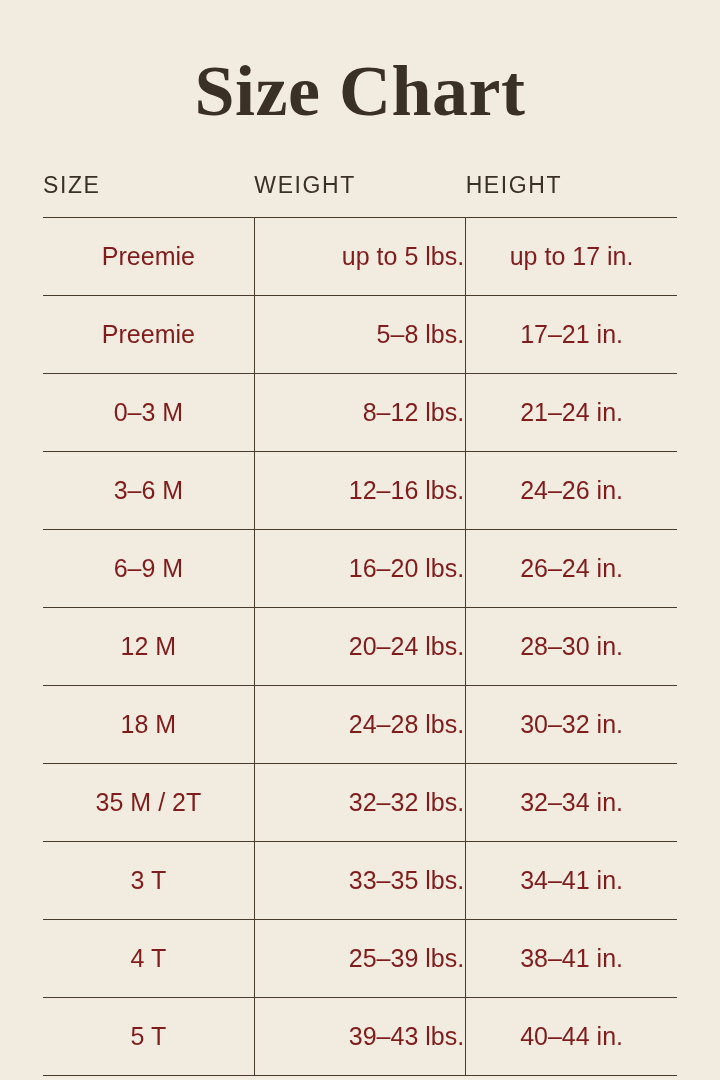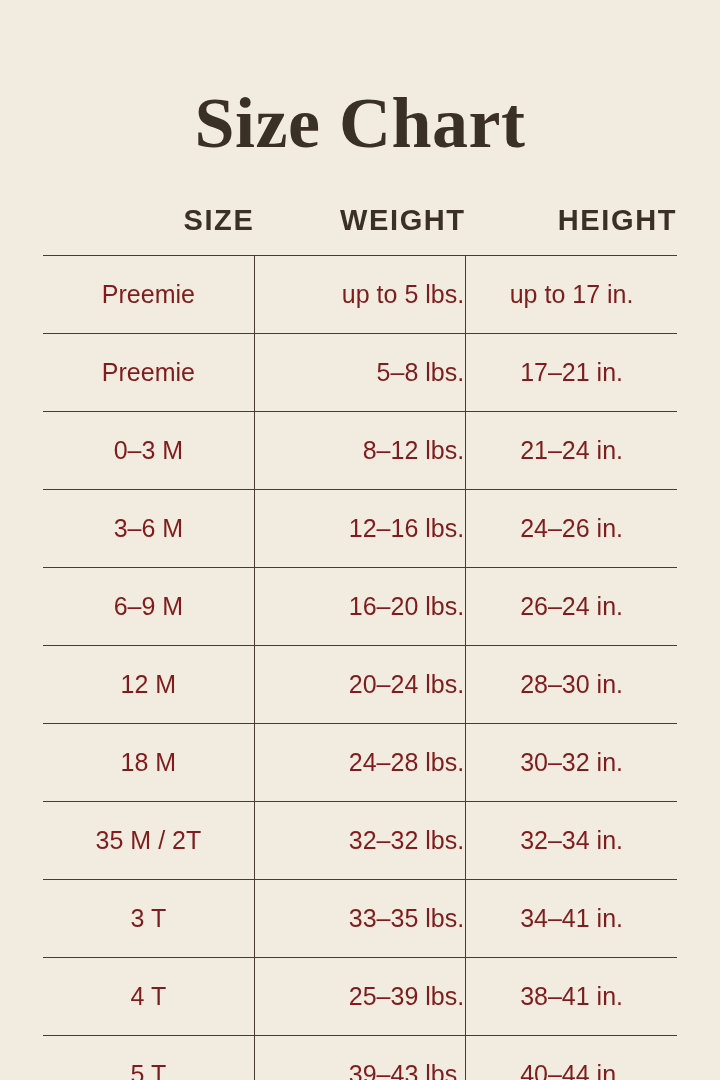--- a/index.html
+++ b/index.html
@@ -22,39 +22,39 @@
     background: #f2ebe0;
   }
   .title {
     text-align: center;
     font-family: "Liberation Serif", serif;
     font-weight: bold;
     font-size: 72px;
     letter-spacing: 0.5px;
     color: #3b3025;
     margin: 0;
-    padding-top: 86px;
+    padding-top: 54px;
     line-height: 1.05;
   }
   .table-wrap {
     margin: 0 auto;
     padding-top: 42px;
     width: 634px;
   }
   table.size-chart {
     width: 100%;
     border-collapse: collapse;
     table-layout: fixed;
   }
   table.size-chart th {
-    font-size: 29px;
-    font-weight: bold;
+    font-size: 23px;
+    font-weight: normal;
     letter-spacing: 1.6px;
     color: #3b3025;
-    text-align: right;
+    text-align: left;
     padding: 0 0 18px 0;
     vertical-align: bottom;
   }
   table.size-chart td {
     font-size: 25px;
     font-weight: normal;
     color: #7f1d1d;
     text-align: center;
     height: 75px;
     vertical-align: middle;

